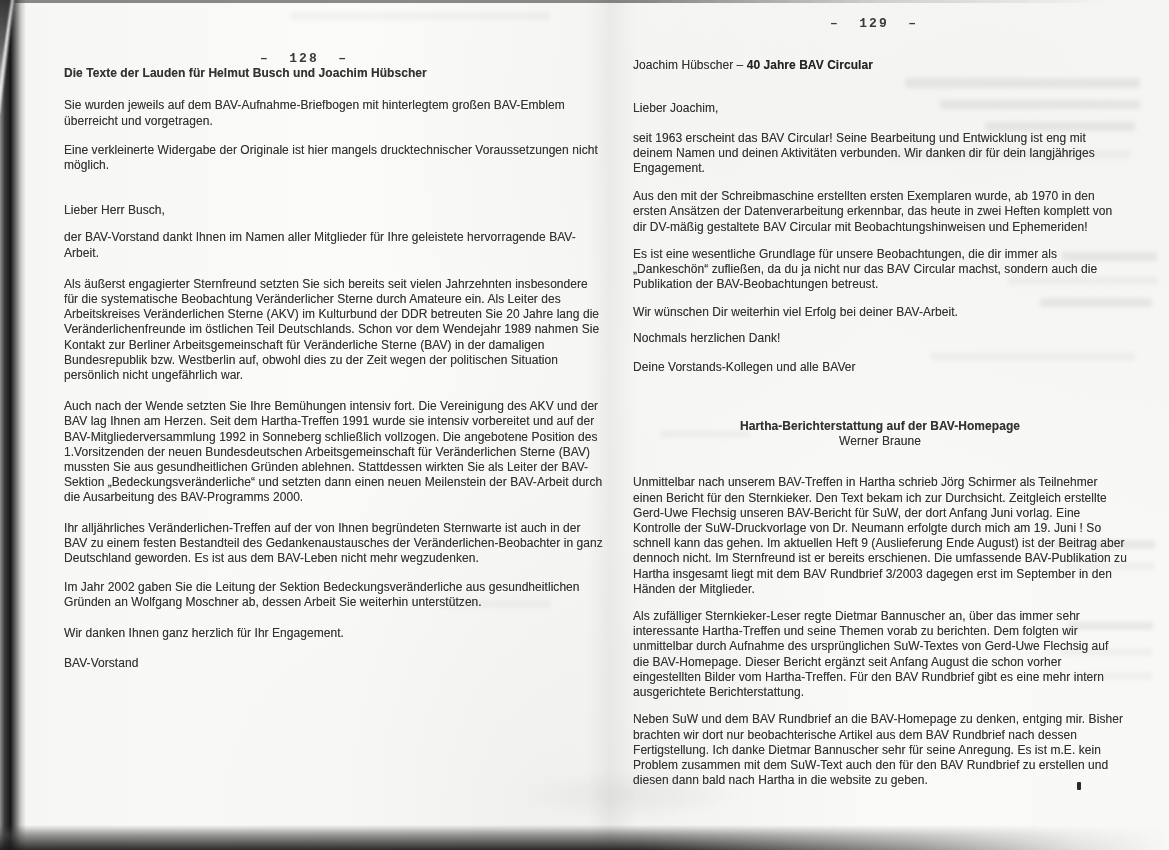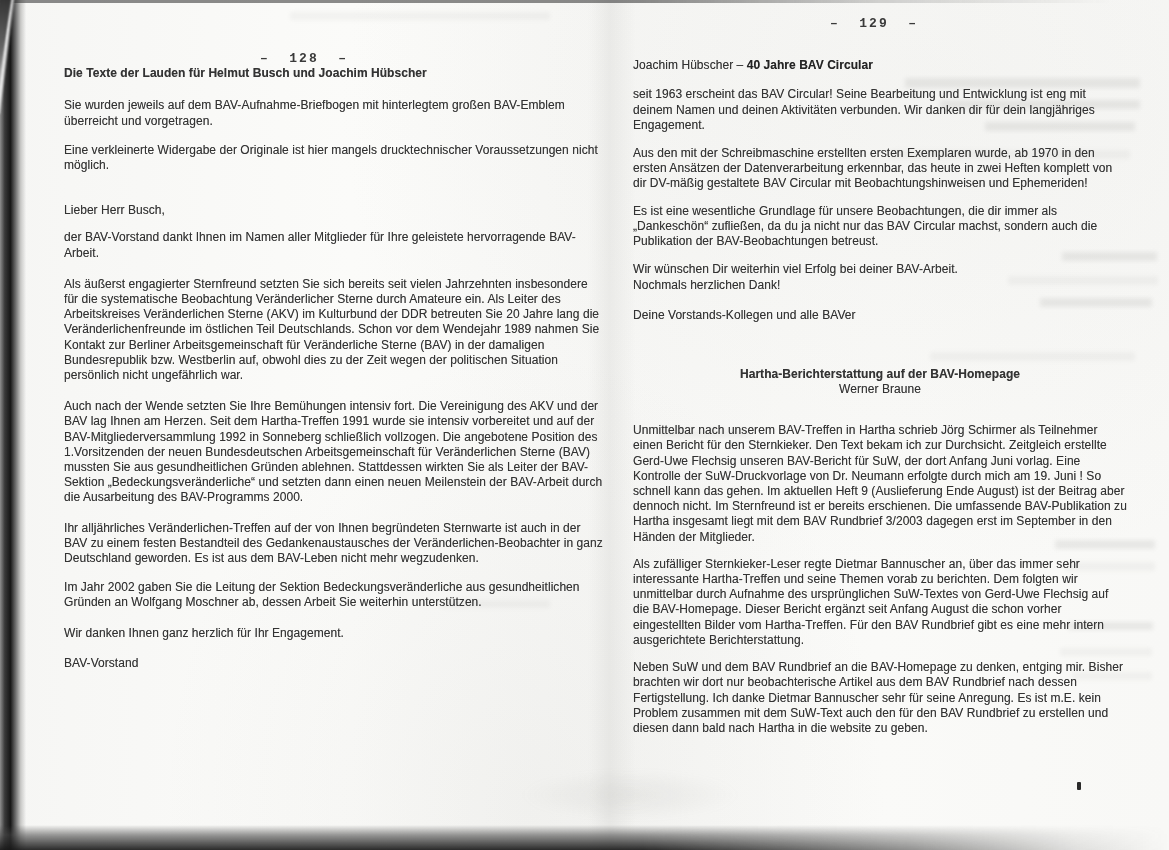--- a/index.html
+++ b/index.html
@@ -102,25 +102,26 @@
     <p style="margin-top:16px;">Auch nach der Wende setzten Sie Ihre Bemühungen intensiv fort. Die Vereinigung des AKV und der BAV lag Ihnen am Herzen. Seit dem Hartha-Treffen 1991 wurde sie intensiv vorbereitet und auf der BAV-Mitgliederversammlung 1992 in Sonneberg schließlich vollzogen. Die angebotene Position des 1.Vorsitzenden der neuen Bundesdeutschen Arbeitsgemeinschaft für Veränderlichen Sterne (BAV) mussten Sie aus gesundheitlichen Gründen ablehnen. Stattdessen wirkten Sie als Leiter der BAV-Sektion „Bedeckungsveränderliche“ und setzten dann einen neuen Meilenstein der BAV-Arbeit durch die Ausarbeitung des BAV-Programms 2000.</p>
     <p style="margin-top:15px;">Ihr alljährliches Veränderlichen-Treffen auf der von Ihnen begründeten Sternwarte ist auch in der BAV zu einem festen Bestandteil des Gedankenaustausches der Veränderlichen-Beobachter in ganz Deutschland geworden. Es ist aus dem BAV-Leben nicht mehr wegzudenken.</p>
     <p style="margin-top:14px;">Im Jahr 2002 gaben Sie die Leitung der Sektion Bedeckungsveränderliche aus gesundheitlichen Gründen an Wolfgang Moschner ab, dessen Arbeit Sie weiterhin unterstützen.</p>
     <p style="margin-top:15px;">Wir danken Ihnen ganz herzlich für Ihr Engagement.</p>
     <p style="margin-top:15px;">BAV-Vorstand</p>
   </div>
 
   <div class="page page-right">
     <div class="pagenum pn-right">–  129  –</div>
     <p class="letter-heading" style="margin-top:27px;"><span>Joachim Hübscher – </span><b>40 Jahre BAV Circular</b></p>
+    <p style="margin-top:28px;">Lieber Joachim,</p>
     <p style="margin-top:14px;">seit 1963 erscheint das BAV Circular! Seine Bearbeitung und Entwicklung ist eng mit deinem Namen und deinen Aktivitäten verbunden. Wir danken dir für dein langjähriges Engagement.</p>
     <p style="margin-top:13px;">Aus den mit der Schreibmaschine erstellten ersten Exemplaren wurde, ab 1970 in den ersten Ansätzen der Datenverarbeitung erkennbar, das heute in zwei Heften komplett von dir DV-mäßig gestaltete BAV Circular mit Beobachtungshinweisen und Ephemeriden!</p>
     <p style="margin-top:12px;">Es ist eine wesentliche Grundlage für unsere Beobachtungen, die dir immer als „Dankeschön“ zufließen, da du ja nicht nur das BAV Circular machst, sondern auch die Publikation der BAV-Beobachtungen betreust.</p>
     <p style="margin-top:13px;">Wir wünschen Dir weiterhin viel Erfolg bei deiner BAV-Arbeit.</p>
-    <p style="margin-top:1px;">Nochmals herzlichen Dank!</p>
+    <p style="margin-top:10px;">Nochmals herzlichen Dank!</p>
     <p style="margin-top:14px;">Deine Vorstands-Kollegen und alle BAVer</p>
     <p class="article-title" style="margin-top:44px;">Hartha-Berichterstattung auf der BAV-Homepage</p>
     <p class="byline">Werner Braune</p>
     <p style="margin-top:26px;">Unmittelbar nach unserem BAV-Treffen in Hartha schrieb Jörg Schirmer als Teilnehmer einen Bericht für den Sternkieker. Den Text bekam ich zur Durchsicht. Zeitgleich erstellte Gerd-Uwe Flechsig unseren BAV-Bericht für SuW, der dort Anfang Juni vorlag. Eine Kontrolle der SuW-Druckvorlage von Dr. Neumann erfolgte durch mich am 19. Juni ! So schnell kann das gehen. Im aktuellen Heft 9 (Auslieferung Ende August) ist der Beitrag aber dennoch nicht. Im Sternfreund ist er bereits erschienen. Die umfassende BAV-Publikation zu Hartha insgesamt liegt mit dem BAV Rundbrief 3/2003 dagegen erst im September in den Händen der Mitglieder.</p>
     <p style="margin-top:12px;">Als zufälliger Sternkieker-Leser regte Dietmar Bannuscher an, über das immer sehr interessante Hartha-Treffen und seine Themen vorab zu berichten. Dem folgten wir unmittelbar durch Aufnahme des ursprünglichen SuW-Textes von Gerd-Uwe Flechsig auf die BAV-Homepage. Dieser Bericht ergänzt seit Anfang August die schon vorher eingestellten Bilder vom Hartha-Treffen. Für den BAV Rundbrief gibt es eine mehr intern ausgerichtete Berichterstattung.</p>
     <p style="margin-top:12px;">Neben SuW und dem BAV Rundbrief an die BAV-Homepage zu denken, entging mir. Bisher brachten wir dort nur beobachterische Artikel aus dem BAV Rundbrief nach dessen Fertigstellung. Ich danke Dietmar Bannuscher sehr für seine Anregung. Es ist m.E. kein Problem zusammen mit dem SuW-Text auch den für den BAV Rundbrief zu erstellen und diesen dann bald nach Hartha in die website zu geben.</p>
   </div>
 
   <div class="edge-left"></div>
   <div class="edge-left-streak"></div>

